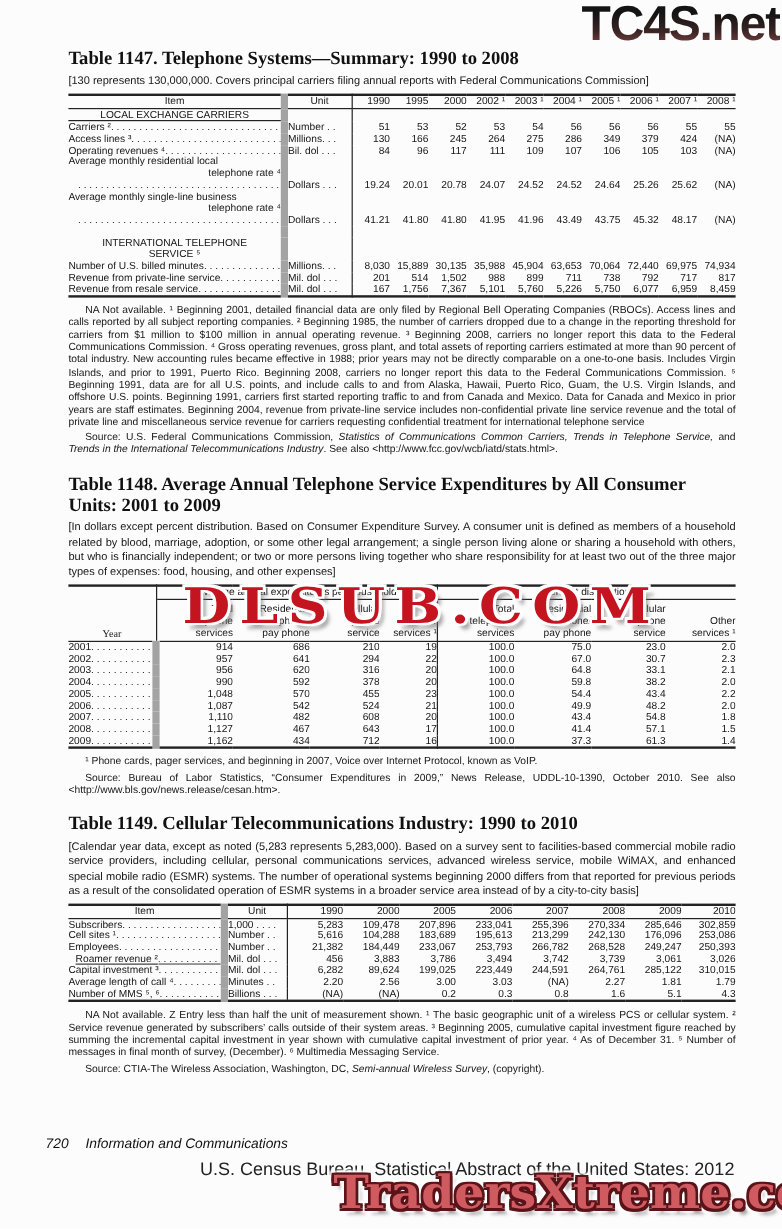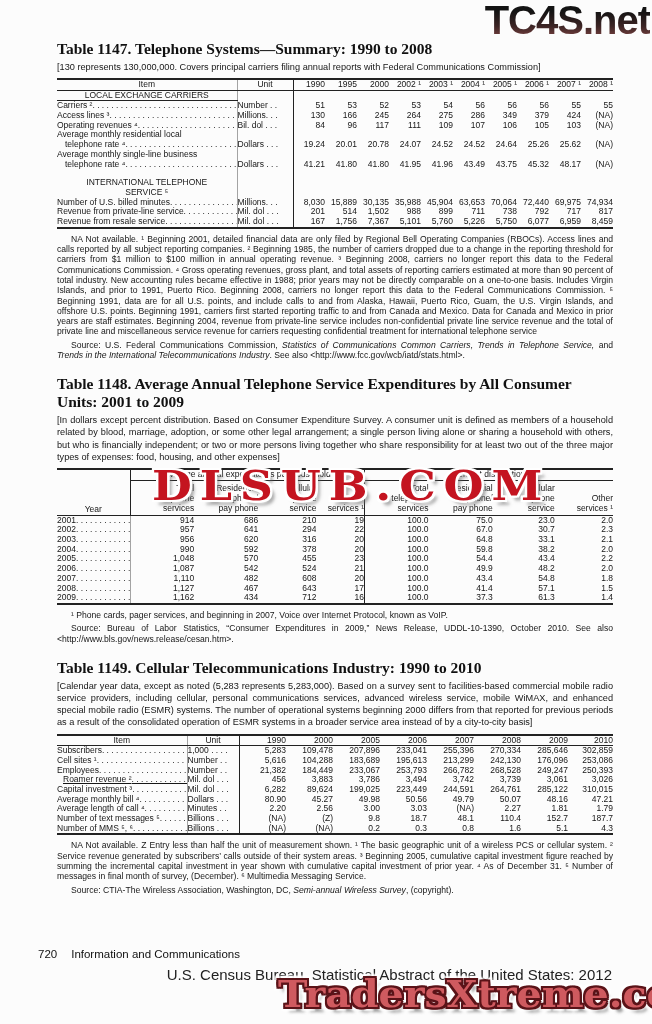--- a/index.html
+++ b/index.html
@@ -15,35 +15,35 @@
   .it{font-style:italic;}
   .sect{margin-bottom:15px;}
 
   table.stat{border-collapse:collapse;table-layout:fixed;width:556px;
              border-top:2px solid #222;border-bottom:2px solid #222;}
   table.stat th,table.stat td{font-size:8.5px;line-height:1.14;padding:0;
              font-weight:normal;vertical-align:bottom;overflow:hidden;white-space:nowrap;}
   .hrow th{border-bottom:1px solid #222;padding:4px 0 3px 0;vertical-align:middle;}
   .hrow th.ctr{text-align:center;}
   th.num,td.num{text-align:right;padding-right:6px;}
-  .c1{border-right:1px solid #a3a3a3;}
+  .c1{border-right:6px solid #a3a3a3;}
   .c2{border-right:1px solid #222;padding-left:3px;}
   td.c1{padding-top:1px;}
   .secrow td{text-align:center;padding-top:3px;padding-bottom:1px;line-height:1.2;}
   .secrow td.uline{border-bottom:1px solid #222;}
   .spacer td{height:9px;}
   .lblflex{display:flex;text-align:right;}
   .lblflex .t{white-space:nowrap;}
   .dots{flex:1;overflow:hidden;white-space:nowrap;}
   .dots::before{content:" . . . . . . . . . . . . . . . . . . . . . . . . . . . . . . . . . . . . . . . . . . . . .";}
-  .cont{padding-left:8px;}
+  .cont{padding-left:8px;flex-direction:column;}
   .ind{padding-left:6px;text-decoration:underline;}
 
   .srow th{border-bottom:1px solid #222;text-align:center;padding:2px 0 1px 0;vertical-align:middle;}
-  .yearcell{border-right:1px solid #222;border-bottom:1px solid #222;text-align:center;vertical-align:middle;}
+  .yearcell{border-right:1px solid #222;border-bottom:1px solid #222;text-align:center;vertical-align:middle;font-family:Liberation Serif, serif;}
   .gr{border-right:1px solid #222;}
   .hrow th.mline{white-space:normal;line-height:1.18;padding-top:2px;padding-bottom:2px;}
 
   .relwrap{position:relative;}
 
   
   .wm-top{position:absolute;top:-2px;right:2px;z-index:9;
           font-family:"Liberation Sans",sans-serif;font-weight:bold;font-size:40px;letter-spacing:-1px;
           background:linear-gradient(180deg,#141414 30%,#3b2424 62%,#96504e 100%);
           -webkit-background-clip:text;background-clip:text;color:transparent;
@@ -55,21 +55,21 @@
                       0 -2px 0 #fff,0 2px 0 #fff,-2px 0 0 #fff,2px 0 0 #fff,
                       4px 5px 3px rgba(110,110,110,.55);}
   .wm-bottom{position:absolute;left:278px;top:971px;z-index:9;
           font-family:"DejaVu Serif",serif;font-weight:bold;font-size:38px;letter-spacing:0px;
           color:#cf5a5f;transform:scaleX(1.04);transform-origin:left center;
           text-shadow:-2px -2px 0 #5a1318,2px -2px 0 #5a1318,-2px 2px 0 #5a1318,2px 2px 0 #5a1318,
                       0 -2px 0 #5a1318,0 2px 0 #5a1318,-2px 0 0 #5a1318,2px 0 0 #5a1318,
                       -4px -4px 2px rgba(255,255,255,.95),4px -4px 2px rgba(255,255,255,.95),
                       -4px 4px 2px rgba(255,255,255,.95),4px 5px 3px rgba(120,120,120,.7);}
 
-  .pagefoot{position:absolute;left:38px;top:948px;font-size:11.5px;color:#111;}
+  .pagefoot{position:absolute;left:38px;top:948px;font-size:11.5px;color:#111;font-style:italic;}
   .pagefoot .pn{margin-right:14px;}
   .censusline{position:absolute;right:40px;top:966px;font-size:15px;color:#222;}
 </style>
 </head>
 <body>
 
 <div class="page">
 
   <div class="wm-top">TC4S.net</div>
 
@@ -583,71 +583,37 @@
               <td class="num">199,025</td>
               <td class="num">223,449</td>
               <td class="num">244,591</td>
               <td class="num">264,761</td>
               <td class="num">285,122</td>
               <td class="num">310,015</td>
             </tr>
             <tr>
               <td class="c1">
                 <div class="lblflex">
-                  <span class="t">Average monthly bill ⁴</span>
-                  <span class="dots"></span>
-                </div>
-              </td>
-              <td class="c2">Dollars . . .</td>
-              <td class="num">80.90</td>
-              <td class="num">45.27</td>
-              <td class="num">49.98</td>
-              <td class="num">50.56</td>
-              <td class="num">49.79</td>
-              <td class="num">50.07</td>
-              <td class="num">48.16</td>
-              <td class="num">47.21</td>
-            </tr>
-            <tr>
-              <td class="c1">
-                <div class="lblflex">
                   <span class="t">Average length of call ⁴</span>
                   <span class="dots"></span>
                 </div>
               </td>
               <td class="c2">Minutes . .</td>
               <td class="num">2.20</td>
               <td class="num">2.56</td>
               <td class="num">3.00</td>
               <td class="num">3.03</td>
               <td class="num">(NA)</td>
               <td class="num">2.27</td>
               <td class="num">1.81</td>
               <td class="num">1.79</td>
             </tr>
             <tr>
               <td class="c1">
                 <div class="lblflex">
-                  <span class="t">Number of text messages ⁵</span>
-                  <span class="dots"></span>
-                </div>
-              </td>
-              <td class="c2">Billions . . .</td>
-              <td class="num">(NA)</td>
-              <td class="num">(Z)</td>
-              <td class="num">9.8</td>
-              <td class="num">18.7</td>
-              <td class="num">48.1</td>
-              <td class="num">110.4</td>
-              <td class="num">152.7</td>
-              <td class="num">187.7</td>
-            </tr>
-            <tr>
-              <td class="c1">
-                <div class="lblflex">
                   <span class="t">Number of MMS ⁵, ⁶</span>
                   <span class="dots"></span>
                 </div>
               </td>
               <td class="c2">Billions . . .</td>
               <td class="num">(NA)</td>
               <td class="num">(NA)</td>
               <td class="num">0.2</td>
               <td class="num">0.3</td>
               <td class="num">0.8</td>

